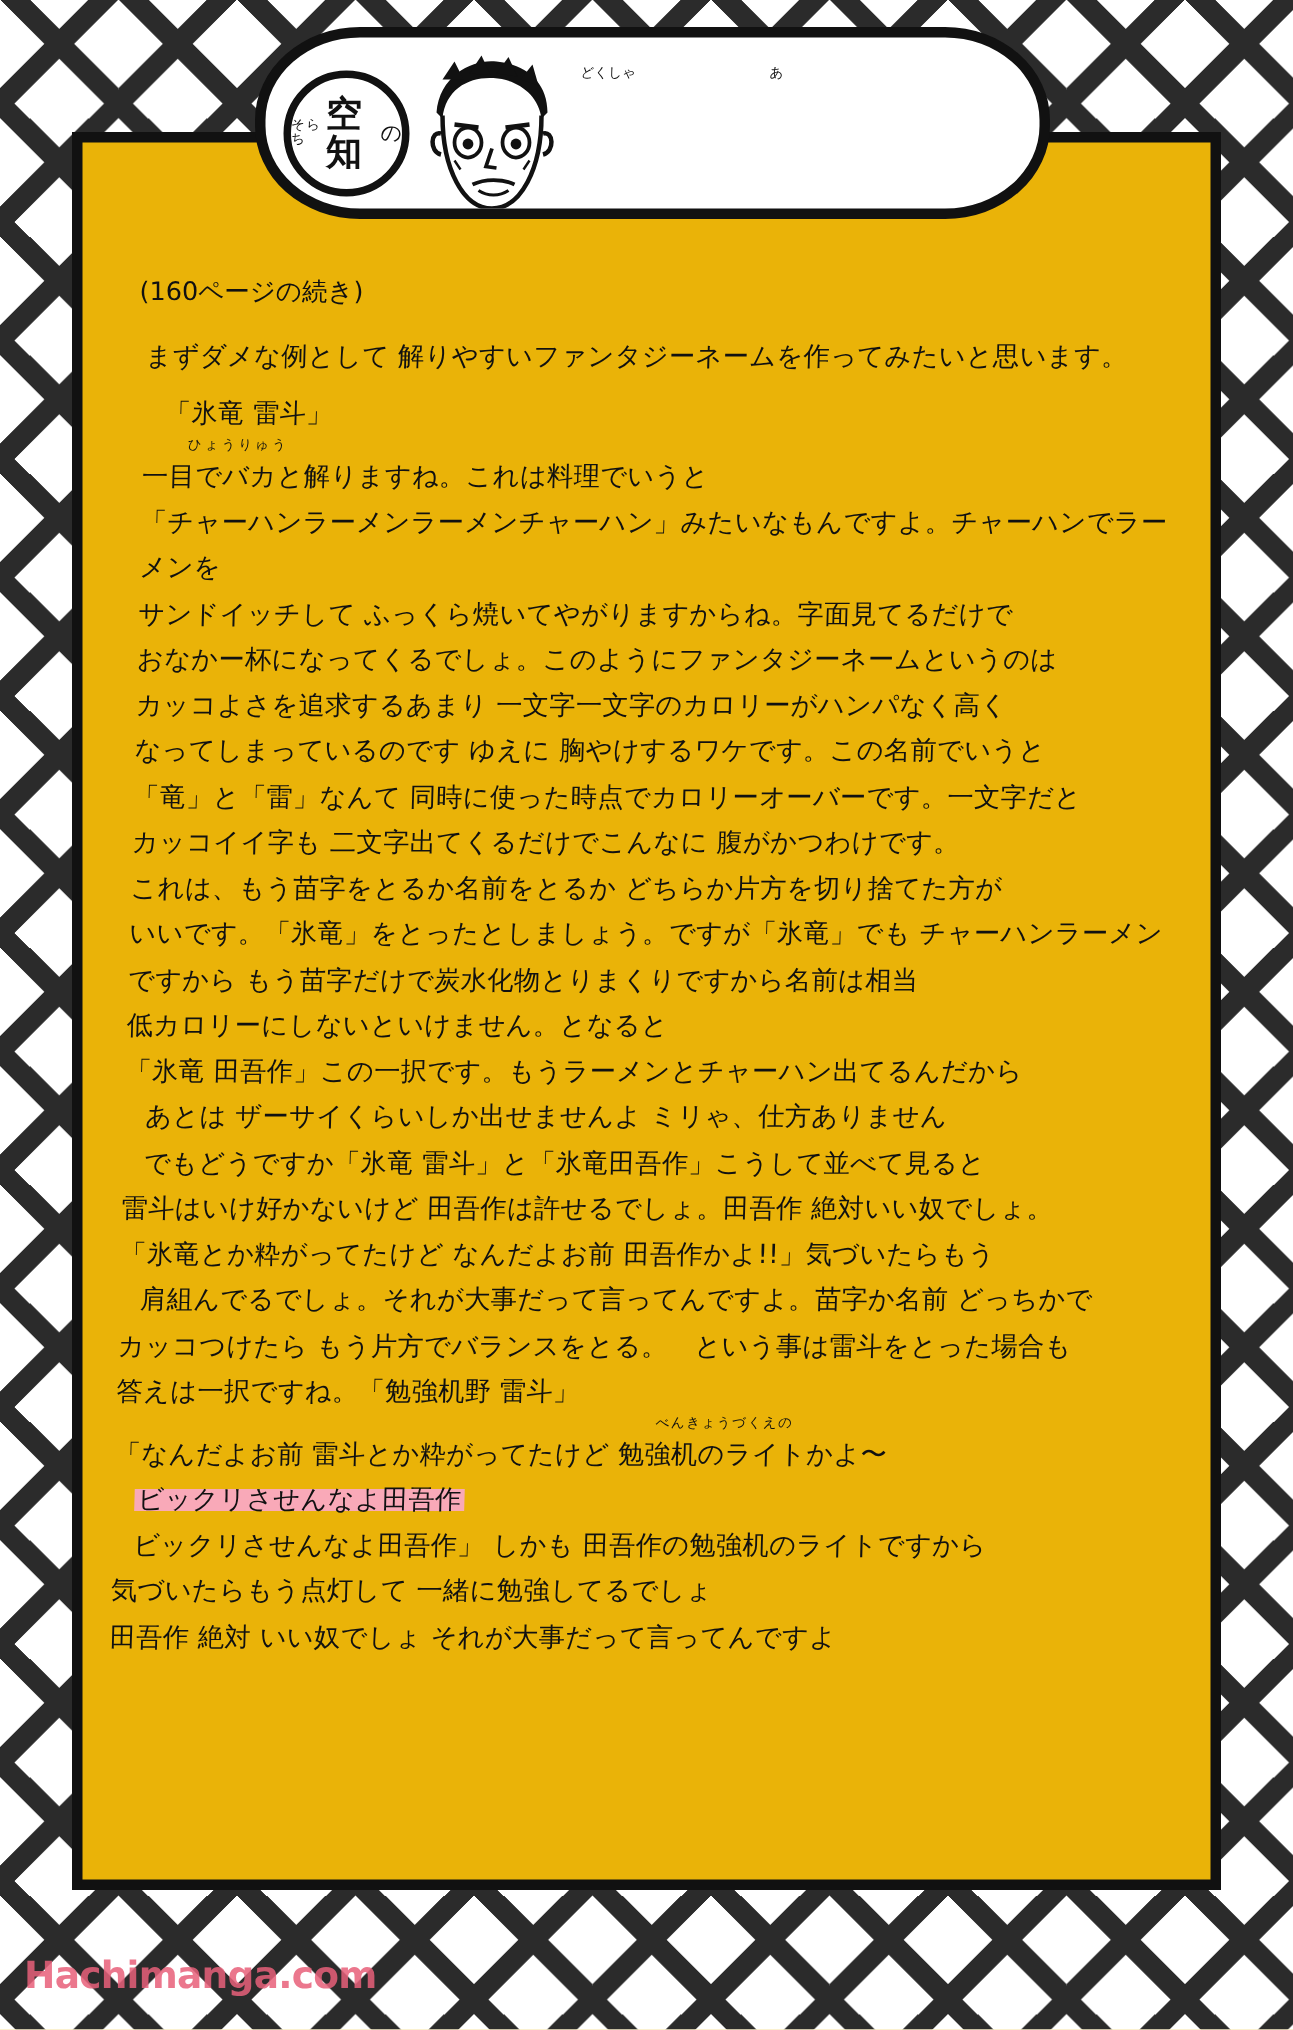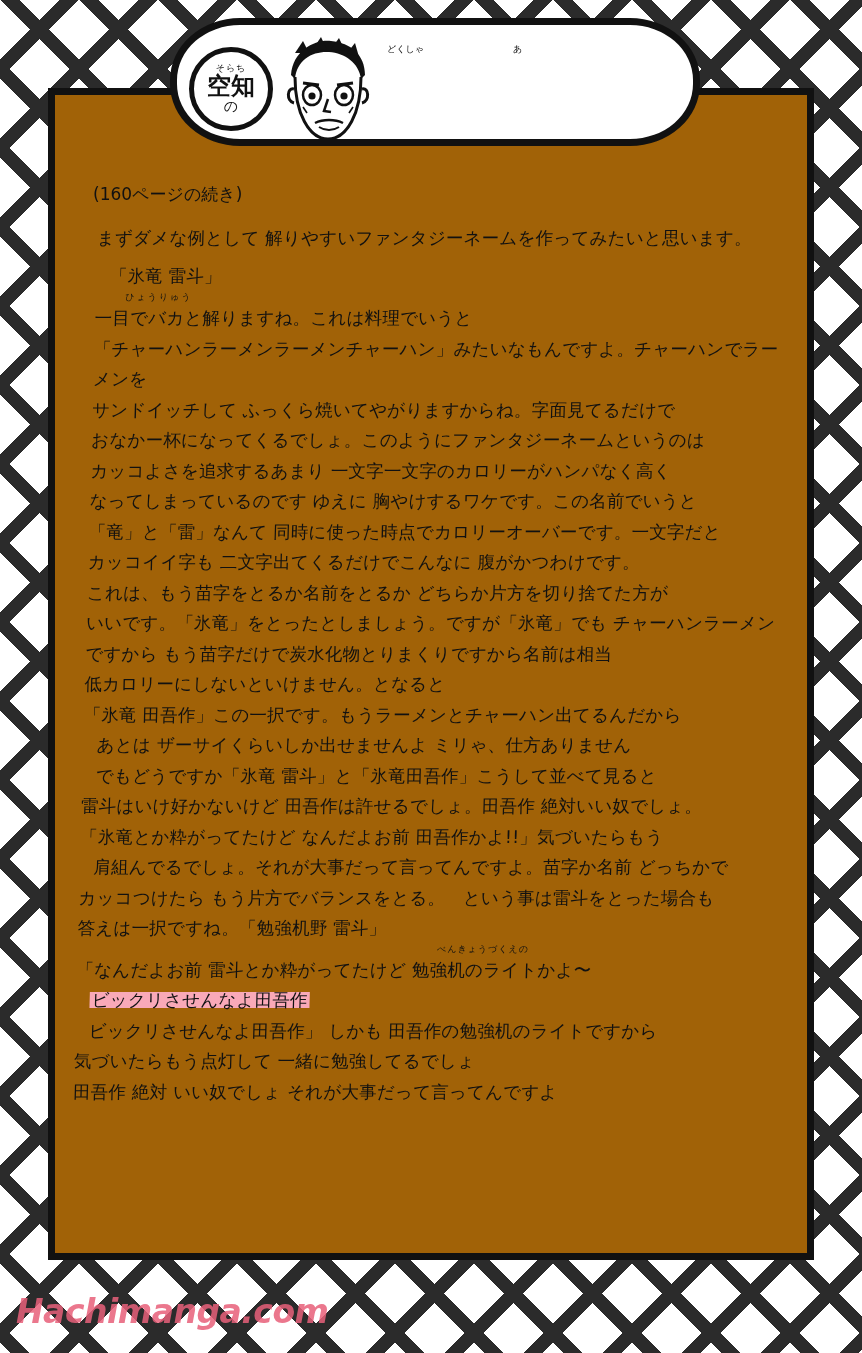--- a/index.html
+++ b/index.html
@@ -33,21 +33,21 @@
       repeating-linear-gradient(45deg, rgba(255,255,255,0) 0 38px, rgba(255,255,255,0.0) 38px 76px);
   }
 
   
   .page-panel {
     position: absolute;
     left: 48px;
     top: 88px;
     width: 766px;
     height: 1172px;
-    background: #a16207;
+    background: #eab308;
     border: 7px solid #111111;
     box-sizing: border-box;
   }
 
   
   .header-banner {
     position: absolute;
     left: 170px;
     top: 18px;
     width: 530px;
@@ -64,21 +64,21 @@
   .author-badge {
     position: absolute;
     left: 12px;
     top: 22px;
     width: 84px;
     height: 84px;
     border: 5px solid #111111;
     border-radius: 50%;
     box-sizing: border-box;
     display: flex;
-    flex-direction: column;
+    flex-direction: row;
     align-items: center;
     justify-content: center;
     line-height: 1.05;
   }
   .author-badge .ruby {
     font-size: 9px;
     color: #111;
     letter-spacing: 1px;
   }
   .author-badge .name {
@@ -185,23 +185,22 @@
     background: linear-gradient(transparent 12%, #f9a9b8 12%, #f9a9b8 88%, transparent 88%);
     padding: 0 2px;
   }
 
   
   .watermark {
     position: absolute;
     left: 16px;
     bottom: 22px;
     font-family: "DejaVu Sans", sans-serif;
-    font-size: 33px;
-    font-weight: bold;
-    font-style: italic;
+    font-size: 25px;
+    font-weight: bold;
     color: #e8607a;
     opacity: 0.85;
     letter-spacing: -0.5px;
   }
 </style>
 </head>
 <body>
 
 <div class="bg-pattern"></div>
 <div class="bg-soft"></div>

